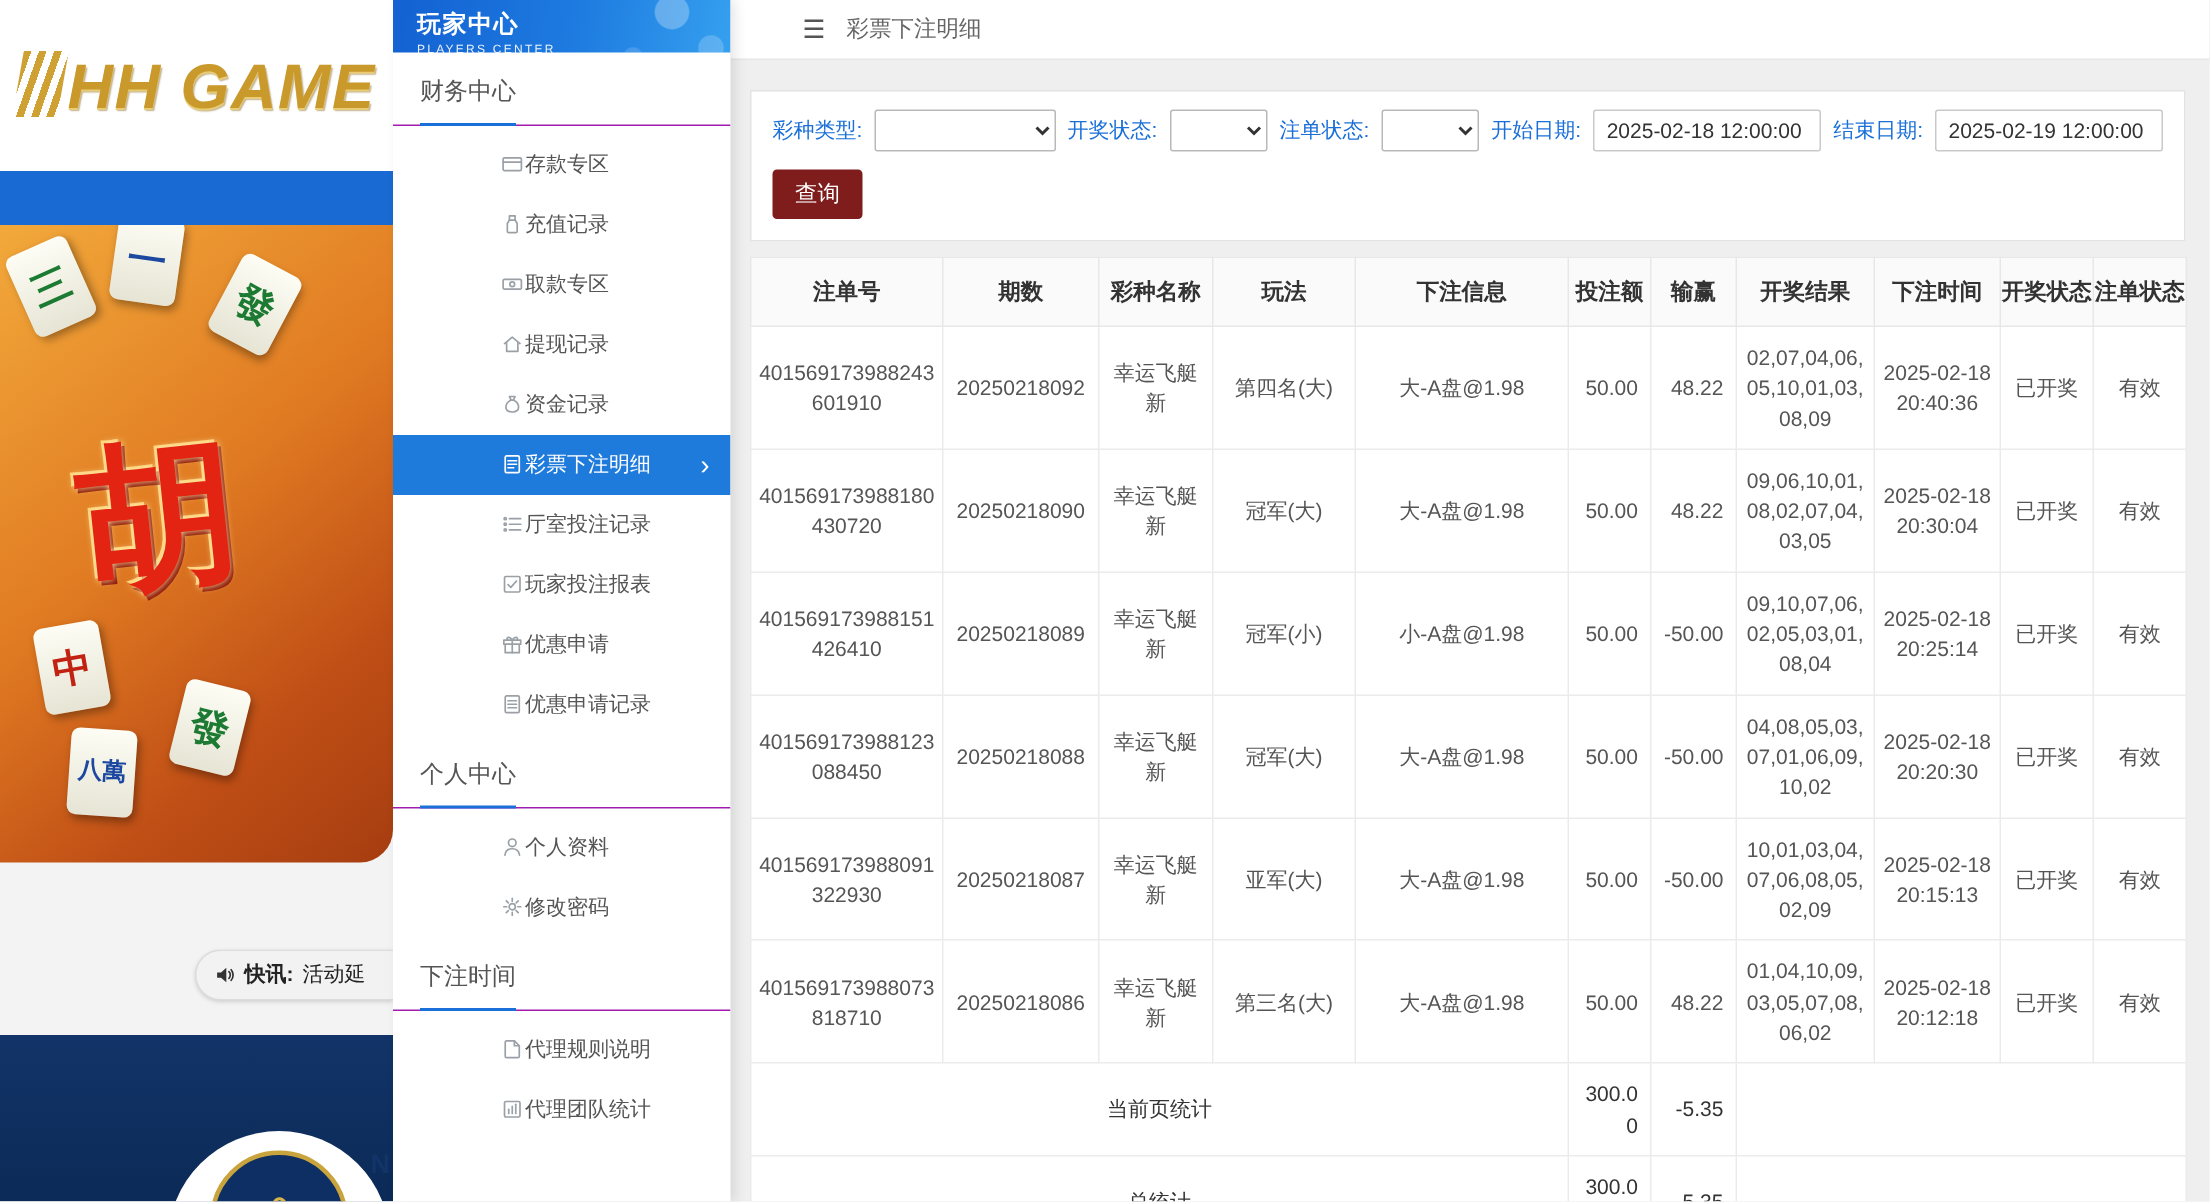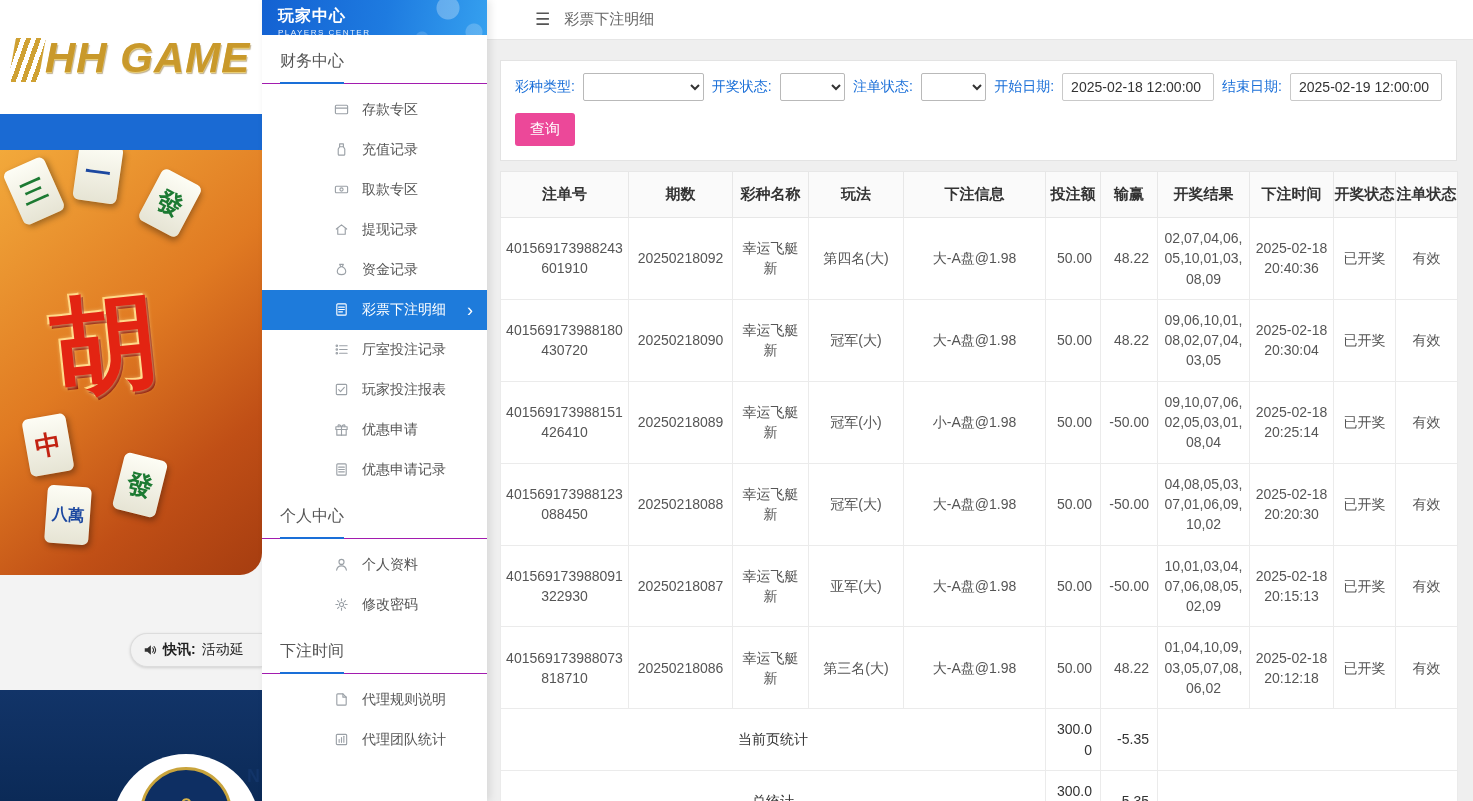--- a/index.html
+++ b/index.html
@@ -2,21 +2,21 @@
 <html><head>
 <meta charset="utf-8">
 <style>
   *{margin:0;padding:0;box-sizing:border-box}
   html,body{width:1473px;height:801px}
   body{font-family:"Liberation Sans","DejaVu Sans",sans-serif;background:#e9e9e9;position:relative;overflow:hidden}
 
   
   .left-page{position:absolute;left:0;top:0;width:262px;height:801px;background:#f3f3f3;overflow:hidden}
   .lp-header{height:114px;background:#fff}
-  .lp-logo{padding:34px 0 0 12px;display:flex;align-items:flex-end;cursor:pointer}
+  .lp-logo{padding:34px 0 0 12px;display:flex;cursor:pointer}
   .logo-bars{width:30px;height:44px;margin-right:3px;background:repeating-linear-gradient(100deg,#cfa133 0 5px,rgba(0,0,0,0) 5px 10px);transform:skewX(-10deg)}
   .logo-text{font-size:42px;font-weight:bold;font-style:italic;letter-spacing:1px;color:#c9992b;text-shadow:0 1px 0 #e8cd76,1px 2px 1px rgba(120,85,10,.45);white-space:nowrap}
   .lp-nav{height:36px;background:#1a6ad3}
   .lp-image{position:relative;height:425px;background:linear-gradient(140deg,#f2a93b,#e07a22 45%,#c04f16 75%,#a63d10);border-radius:0 0 22px 0;overflow:hidden}
   .tile{position:absolute;width:44px;height:58px;background:linear-gradient(180deg,#fdfdf5,#e6e4d4);border-radius:6px;box-shadow:2px 3px 6px rgba(0,0,0,.35);display:flex;align-items:center;justify-content:center;font-weight:bold}
   .tile span{font-size:26px}
   .t1{left:12px;top:12px;transform:rotate(-24deg);color:#1c7a32}
   .t2{left:76px;top:-6px;transform:rotate(8deg);color:#1c48a0}
   .t3{left:148px;top:24px;transform:rotate(28deg);color:#1c7a32}
   .t4{left:26px;top:266px;transform:rotate(-10deg);color:#c22212}
@@ -34,38 +34,38 @@
   .sidebar{position:absolute;left:262px;top:0;width:225px;height:801px;background:#fff;box-shadow:3px 0 8px rgba(0,0,0,.10);z-index:2;overflow:hidden}
   .sb-header{height:35px;color:#fff;padding:6px 0 0 16px;background-image:
     radial-gradient(circle at 186px 8px, rgba(255,255,255,.28) 0 11px, rgba(255,255,255,0) 12px),
     radial-gradient(circle at 212px 32px, rgba(255,255,255,.20) 0 8px, rgba(255,255,255,0) 9px),
     radial-gradient(circle at 160px 38px, rgba(255,255,255,.15) 0 6px, rgba(255,255,255,0) 7px),
     linear-gradient(100deg,#1361d2 0%,#1e7be0 55%,#35a0ef 100%)}
   .sb-title{font-size:16px;font-weight:bold;letter-spacing:1px}
   .sb-sub{font-size:8px;letter-spacing:1.5px;opacity:.9;margin-top:1px}
   .sec-title{padding:16px 18px 0;border-bottom:1px solid #a21caf;color:#555;font-size:16px;margin-bottom:6px}
   .sec-title span{display:inline-block;padding-bottom:10px;border-bottom:2px solid #1a6fd8;margin-bottom:-1px}
-  .menu-item{height:40px;display:flex;align-items:center;padding-left:72px;gap:12px;color:#555;font-size:14px;cursor:pointer;position:relative;white-space:nowrap}
+  .menu-item{height:40px;display:flex;align-items:center;padding-left:72px;color:#555;font-size:14px;cursor:pointer;position:relative;white-space:nowrap}
   .menu-item .mi-icon{width:16px;height:16px;color:#9aa0a6;display:flex;flex:0 0 16px}
   .menu-item.active{background:#1e7bdb;color:#fff}
   .menu-item.active .mi-icon{color:#fff}
   .mi-arrow{position:absolute;right:14px;font-size:18px;line-height:1;color:#fff}
 
   
   .main{position:absolute;left:487px;top:0;right:0;bottom:0;background:#efefef;overflow:hidden}
   .topbar{height:40px;background:#fff;border-bottom:1px solid #e6e6e6;display:flex;align-items:center;gap:14px;padding-left:48px;color:#666;font-size:15px}
   .hamburger{font-size:17px;color:#555;cursor:pointer}
   .filter-card{background:#fff;border:1px solid #e3e3e3;margin:20px 16px 0 13px;padding:12px 14px 14px}
   .filter-row{display:flex;align-items:center;gap:8px;font-size:14px;color:#1a6fd8}
   .filter-row .flabel{white-space:nowrap}
   select{height:28px;border:1px solid #b9b9b9;border-radius:2px;font-size:14px;color:#333;background:#fff;padding:12px 4px;font-family:inherit}
   .sel-type{width:122px}
   .sel-small{width:66px}
   .date-input{width:152px;height:28px;border:1px solid #c9c9c9;border-radius:2px;padding:0 8px;font-size:14px;color:#333;font-family:inherit;background:#fff}
-  .query-btn{margin-top:12px;background:#ec4899;color:#fff;border:none;border-radius:3px;padding:7px 15px;font-size:15px;cursor:pointer;font-family:Liberation Serif, serif}
+  .query-btn{margin-top:12px;background:#7f1d1d;color:#fff;border:none;border-radius:3px;padding:7px 15px;font-size:15px;cursor:pointer;font-family:Liberation Serif, serif}
   .table-wrap{margin:10px 16px 0 13px}
   table{width:100%;border-collapse:collapse;background:#fff;table-layout:fixed}
   th{border:1px solid #e7e7e7;background:#fafafa;padding:13px 0;font-size:15px;color:#333;font-weight:bold;white-space:nowrap;text-align:center}
   td{border:1px solid #ebebeb;padding:10px 5px;font-size:14px;color:#555;text-align:center;word-break:break-all;line-height:1.45;vertical-align:middle}
   .col-bet-amount,.col-win-loss{text-align:right;padding-right:8px}
   .summary-row td{border-top:1px solid #999;color:#333}
   .summary-row:last-child td{border-bottom:1px solid #999}
 </style>
 </head>
 <body>

